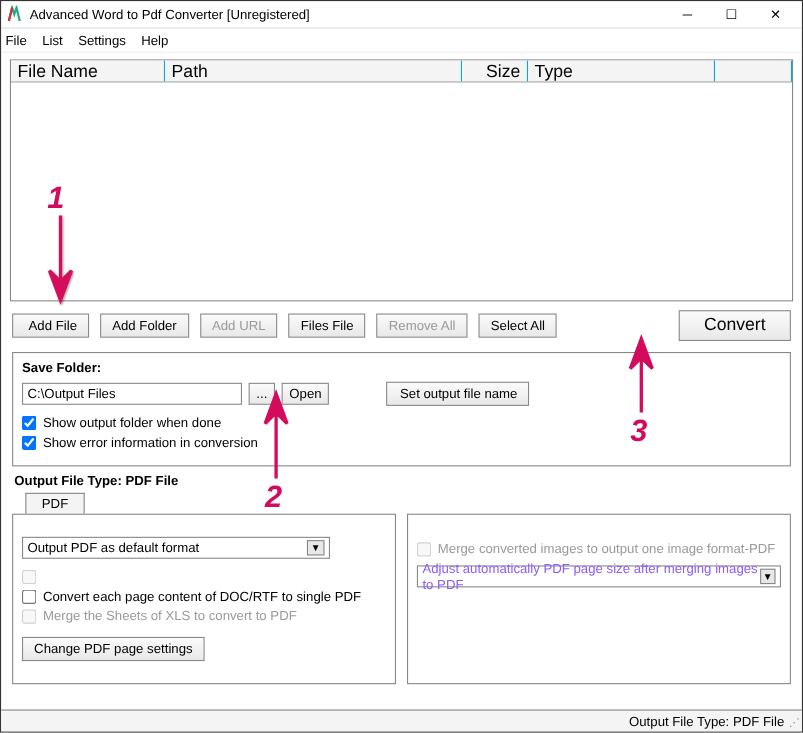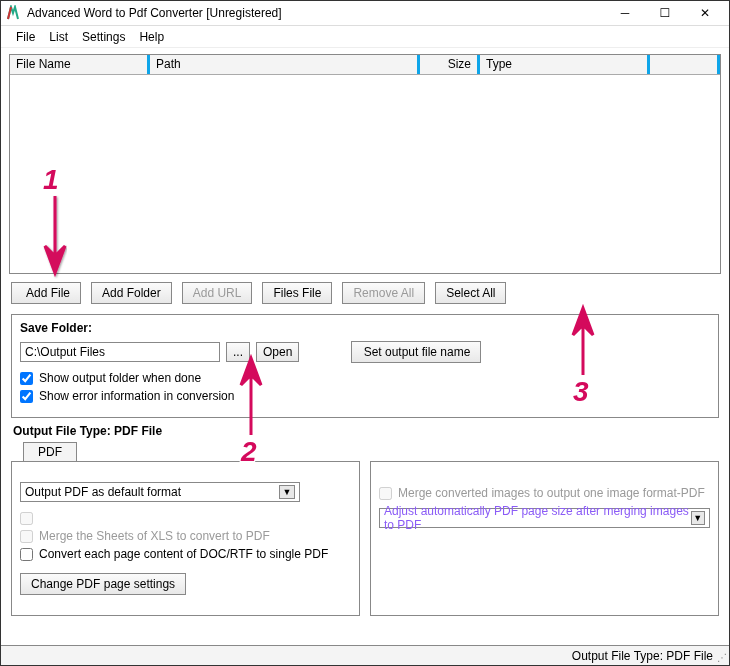--- a/index.html
+++ b/index.html
@@ -1,25 +1,25 @@
 <!DOCTYPE html>
 <html><head>
 <meta charset="utf-8">
 <style>
 * { box-sizing: border-box; margin: 0; padding: 0; }
 body { font-family: "Segoe UI", Tahoma, sans-serif; font-size: 12px; background: #fff; width: 730px; height: 666px; overflow: hidden; position: relative; border: 1px solid #333; }
 .titlebar { display: flex; align-items: center; height: 25px; padding: 0 4px; border-bottom: 1px solid #ddd; }
 .titlebar .icon { width: 16px; height: 16px; margin-right: 6px; }
 .titlebar .title { flex: 1; font-size: 12px; }
 .titlebar .winbtn { width: 40px; height: 24px; display: flex; align-items: center; justify-content: center; font-family: Arial; font-size: 12px; }
-.menubar { display: flex; align-items: center; height: 22px; padding: 0 15px; gap: 14px; border-bottom: 1px solid #eee; font-size: 12px; }
+.menubar { display: flex; align-items: center; height: 22px; padding: 0 4px; gap: 14px; border-bottom: 1px solid #eee; font-size: 12px; }
 .menubar span { cursor: default; }
 .listarea { margin: 6px 8px 4px 8px; border: 1px solid #888; height: 220px; background: #fff; position: relative; }
 .listheader { display: flex; background: #f4f4f4; border-bottom: 1px solid #aaa; height: 20px; }
-.listheader .col { border-right: 3px solid #0ea5e9; padding: 2px 6px; font-size: 12px; }
+.listheader .col { border-right: 1px solid #0ea5e9; padding: 2px 6px; font-size: 16px; }
 .col-name { width: 140px; }
 .col-path { flex: 1; }
 .col-size { width: 60px; text-align: right; }
 .col-type { width: 170px; }
 .col-end { width: 70px; }
 .btnrow { display: flex; align-items: center; gap: 10px; padding: 4px 10px 8px 10px; }
 .btn { border: 1px solid #888; background: linear-gradient(#fbfbfb,#e8e8e8); padding: 3px 10px; font-size: 12px; min-width: 70px; text-align: right; cursor: default; }
 .btn.disabled { color: #9a9a9a; }
 .btn.big { font-size: 16px; padding: 4px 22px; min-width: 100px; }
 .panel { margin: 2px 10px; border: 1px solid #888; padding: 6px 8px 10px 8px; }
@@ -76,20 +76,21 @@
 </div>
 
 <div class="btnrow">
   <div class="btn">Add File</div>
   <div class="btn">Add Folder</div>
   <div class="btn disabled">Add URL</div>
   <div class="btn">Files File</div>
   <div class="btn disabled">Remove All</div>
   <div class="btn">Select All</div>
   <div style="flex:1"></div>
+  <div class="btn big">Convert</div>
 </div>
 
 <div class="panel">
   <div class="panel-title">Save Folder:</div>
   <div class="row">
     <input class="textinput" value="C:\Output Files" style="">
     <div class="smallbtn">...</div>
     <div class="smallbtn">Open</div>
     <div style="width:40px"></div>
     <div class="btn" style="min-width:130px">Set output file name</div>
@@ -112,27 +113,27 @@
 
 <div class="twocol">
   <div class="optbox">
     <div class="select">
       <span>Output PDF as default format</span>
       <span class="arrow">▼</span>
     </div>
     <label class="chkline disabled" style="margin-top:10px">
       <input type="checkbox" disabled="" style="">
     </label>
+    <label class="chkline">
+      <input type="checkbox" style="">
+      <span>Convert each page content of DOC/RTF to single PDF</span>
+    </label>
     <label class="chkline disabled">
       <input type="checkbox" disabled="" style="">
       <span>Merge the Sheets of XLS to convert to PDF</span>
-    </label>
-    <label class="chkline">
-      <input type="checkbox" style="">
-      <span>Convert each page content of DOC/RTF to single PDF</span>
     </label>
     <div class="btn" style="margin-top:8px; display:inline-block">Change PDF page settings</div>
   </div>
   <div class="optbox">
     <label class="chkline disabled">
       <input type="checkbox" disabled="" style="">
       <span>Merge converted images to output one image format-PDF</span>
     </label>
     <div class="select" style="width:100%; margin-top:8px">
       <span style="color:#8b5cf6">Adjust automatically PDF page size after merging images to PDF</span>

